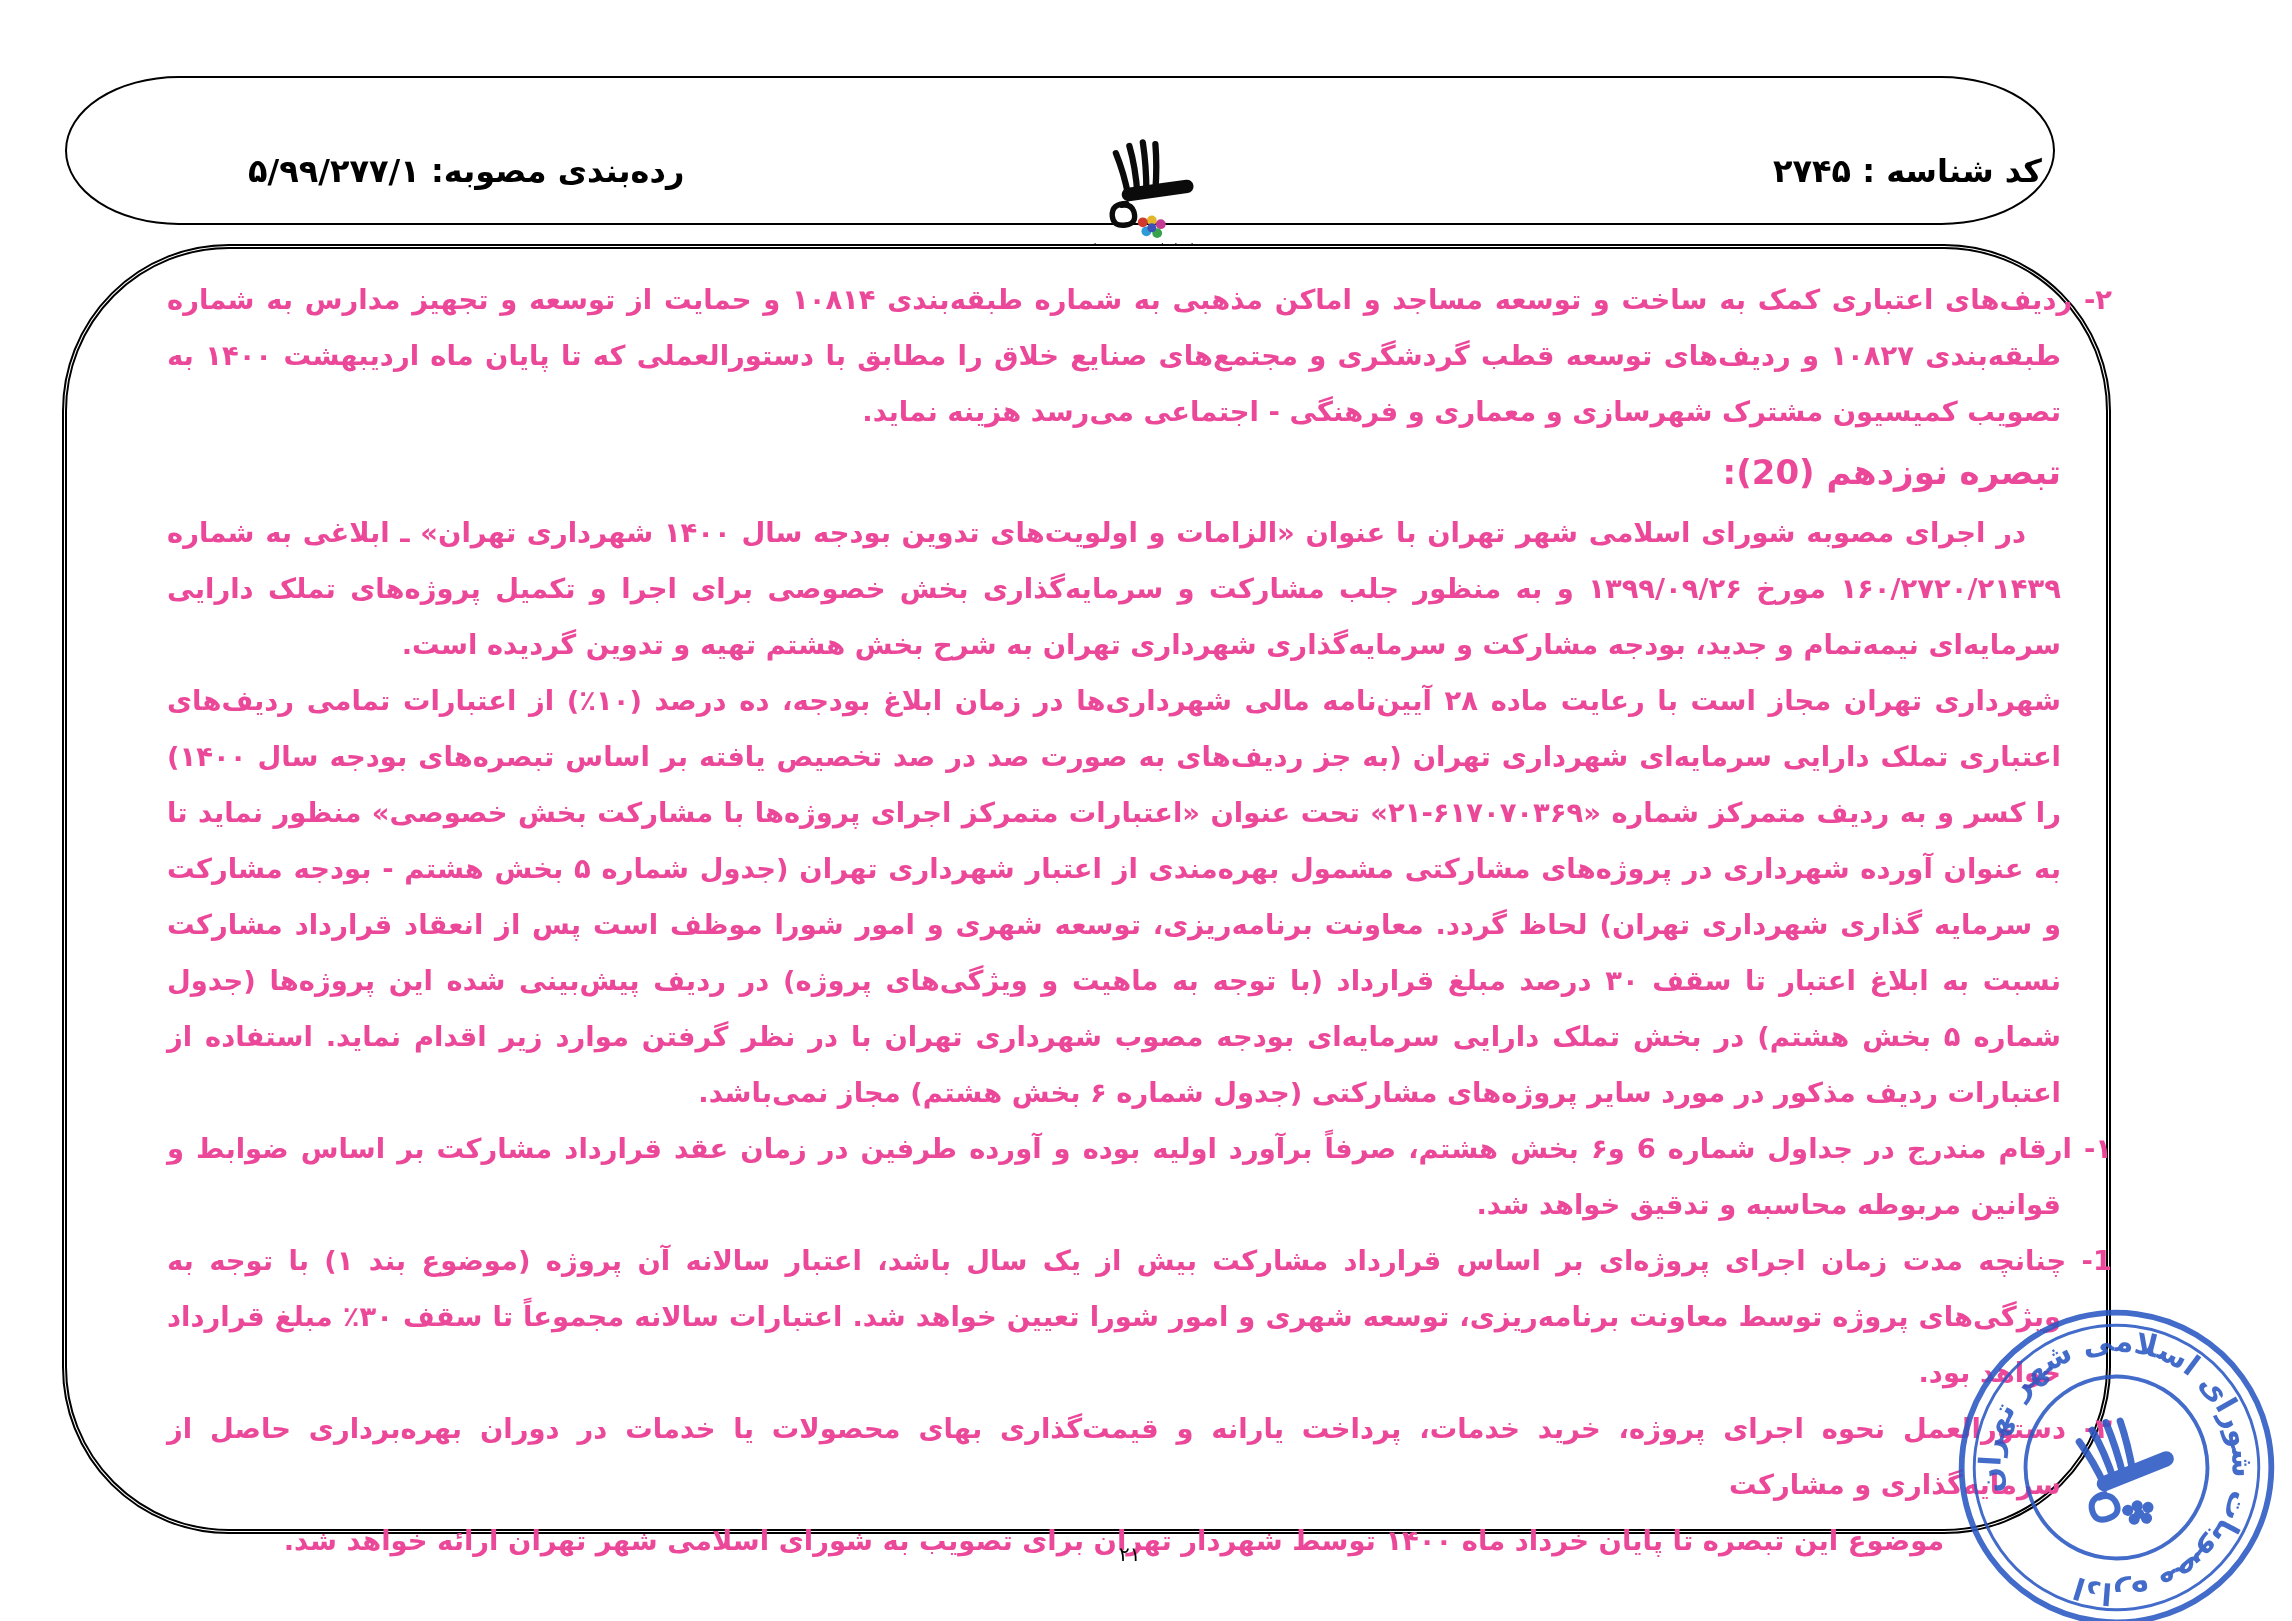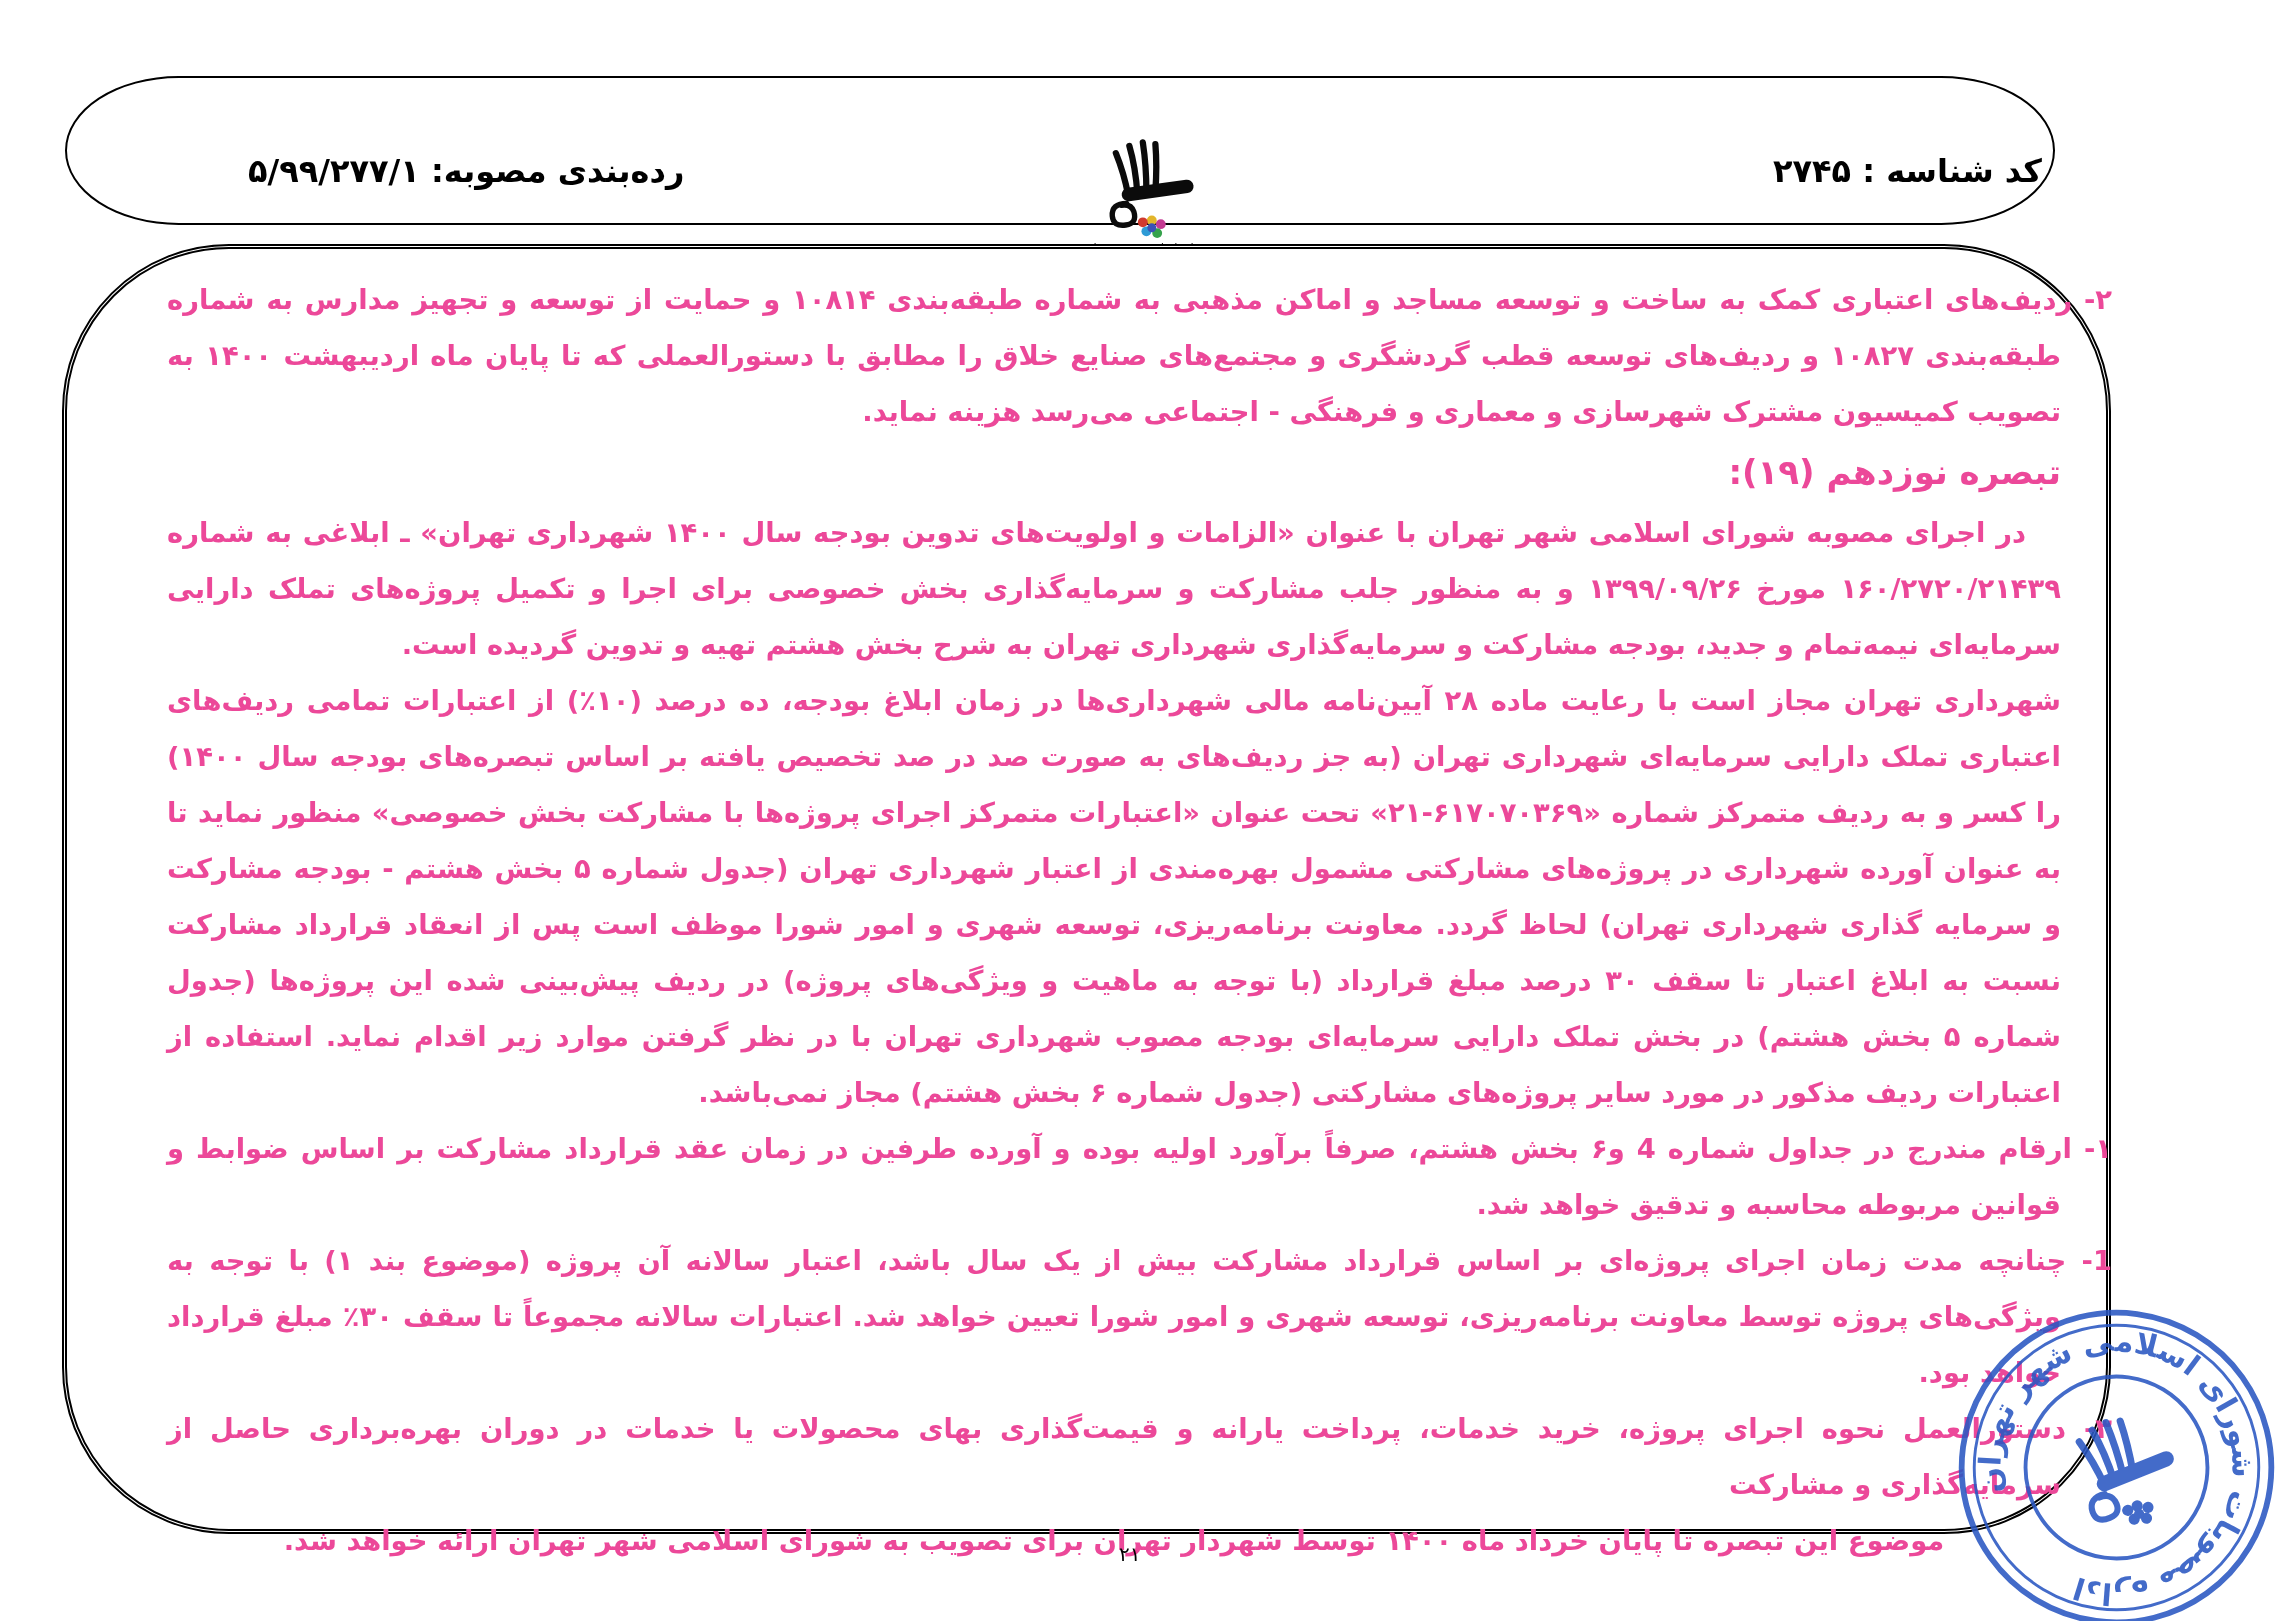--- a/index.html
+++ b/index.html
@@ -107,24 +107,24 @@
       <div class="logo-caption">شورای اسلامی شهر تهران</div>
     </div>
   </div>
   <div class="header-text cls">رده‌بندی مصوبه: ۵/۹۹/۲۷۷/۱</div>
   <div class="header-text code">کد شناسه : ۲۷۴۵</div>
 
   <div class="main-frame"></div>
 
   <div class="content">
     <p class="hang">۲- ردیف‌های اعتباری کمک به ساخت و توسعه مساجد و اماکن مذهبی به شماره طبقه‌بندی ۱۰۸۱۴ و حمایت از توسعه و تجهیز مدارس به شماره طبقه‌بندی ۱۰۸۲۷ و ردیف‌های توسعه قطب گردشگری و مجتمع‌های صنایع خلاق را مطابق با دستورالعملی که تا پایان ماه اردیبهشت ۱۴۰۰ به تصویب کمیسیون مشترک شهرسازی و معماری و فرهنگی - اجتماعی می‌رسد هزینه نماید.</p>
-    <p class="tabsereh">تبصره نوزدهم (۱۹):</p>
+    <p class="tabsereh">تبصره نوزدهم (20):</p>
     <p class="indent">در اجرای مصوبه شورای اسلامی شهر تهران با عنوان «الزامات و اولویت‌های تدوین بودجه سال ۱۴۰۰ شهرداری تهران» ـ ابلاغی به شماره ۱۶۰/۲۷۲۰/۲۱۴۳۹ مورخ ۱۳۹۹/۰۹/۲۶ و به منظور جلب مشارکت و سرمایه‌گذاری بخش خصوصی برای اجرا و تکمیل پروژه‌های تملک دارایی سرمایه‌ای نیمه‌تمام و جدید، بودجه مشارکت و سرمایه‌گذاری شهرداری تهران به شرح بخش هشتم تهیه و تدوین گردیده است.</p>
     <p>شهرداری تهران مجاز است با رعایت ماده ۲۸ آیین‌نامه مالی شهرداری‌ها در زمان ابلاغ بودجه، ده درصد (۱۰٪) از اعتبارات تمامی ردیف‌های اعتباری تملک دارایی سرمایه‌ای شهرداری تهران (به جز ردیف‌های به صورت صد در صد تخصیص یافته بر اساس تبصره‌های بودجه سال ۱۴۰۰) را کسر و به ردیف متمرکز شماره «۶۱۷۰۷۰۳۶۹-۲۱» تحت عنوان «اعتبارات متمرکز اجرای پروژه‌ها با مشارکت بخش خصوصی» منظور نماید تا به عنوان آورده شهرداری در پروژه‌های مشارکتی مشمول بهره‌مندی از اعتبار شهرداری تهران (جدول شماره ۵ بخش هشتم - بودجه مشارکت و سرمایه گذاری شهرداری تهران) لحاظ گردد. معاونت برنامه‌ریزی، توسعه شهری و امور شورا موظف است پس از انعقاد قرارداد مشارکت نسبت به ابلاغ اعتبار تا سقف ۳۰ درصد مبلغ قرارداد (با توجه به ماهیت و ویژگی‌های پروژه) در ردیف پیش‌بینی شده این پروژه‌ها (جدول شماره ۵ بخش هشتم) در بخش تملک دارایی سرمایه‌ای بودجه مصوب شهرداری تهران با در نظر گرفتن موارد زیر اقدام نماید. استفاده از اعتبارات ردیف مذکور در مورد سایر پروژه‌های مشارکتی (جدول شماره ۶ بخش هشتم) مجاز نمی‌باشد.</p>
-    <p class="hang gap-sm">۱- ارقام مندرج در جداول شماره 4 و۶ بخش هشتم، صرفاً برآورد اولیه بوده و آورده طرفین در زمان عقد قرارداد مشارکت بر اساس ضوابط و قوانین مربوطه محاسبه و تدقیق خواهد شد.</p>
+    <p class="hang gap-sm">۱- ارقام مندرج در جداول شماره 6 و۶ بخش هشتم، صرفاً برآورد اولیه بوده و آورده طرفین در زمان عقد قرارداد مشارکت بر اساس ضوابط و قوانین مربوطه محاسبه و تدقیق خواهد شد.</p>
     <p class="hang gap-sm">1- چنانچه مدت زمان اجرای پروژه‌ای بر اساس قرارداد مشارکت بیش از یک سال باشد، اعتبار سالانه آن پروژه (موضوع بند ۱) با توجه به ویژگی‌های پروژه توسط معاونت برنامه‌ریزی، توسعه شهری و امور شورا تعیین خواهد شد. اعتبارات سالانه مجموعاً تا سقف ۳۰٪ مبلغ قرارداد خواهد بود.</p>
     <p class="hang gap-sm">۳- دستورالعمل نحوه اجرای پروژه، خرید خدمات، پرداخت یارانه و قیمت‌گذاری بهای محصولات یا خدمات در دوران بهره‌برداری حاصل از سرمایه‌گذاری و مشارکت</p>
     <p class="centered-line">موضوع این تبصره تا پایان خرداد ماه ۱۴۰۰ توسط شهردار تهران برای تصویب به شورای اسلامی شهر تهران ارائه خواهد شد.</p>
   </div>
 
   <div class="stamp">
     <svg width="329" height="329" viewBox="0 0 340 340">
       <g fill="none" stroke="currentColor">
         <circle cx="170" cy="170" r="160" stroke-width="6"></circle>
         <circle cx="170" cy="170" r="147" stroke-width="3"></circle>

